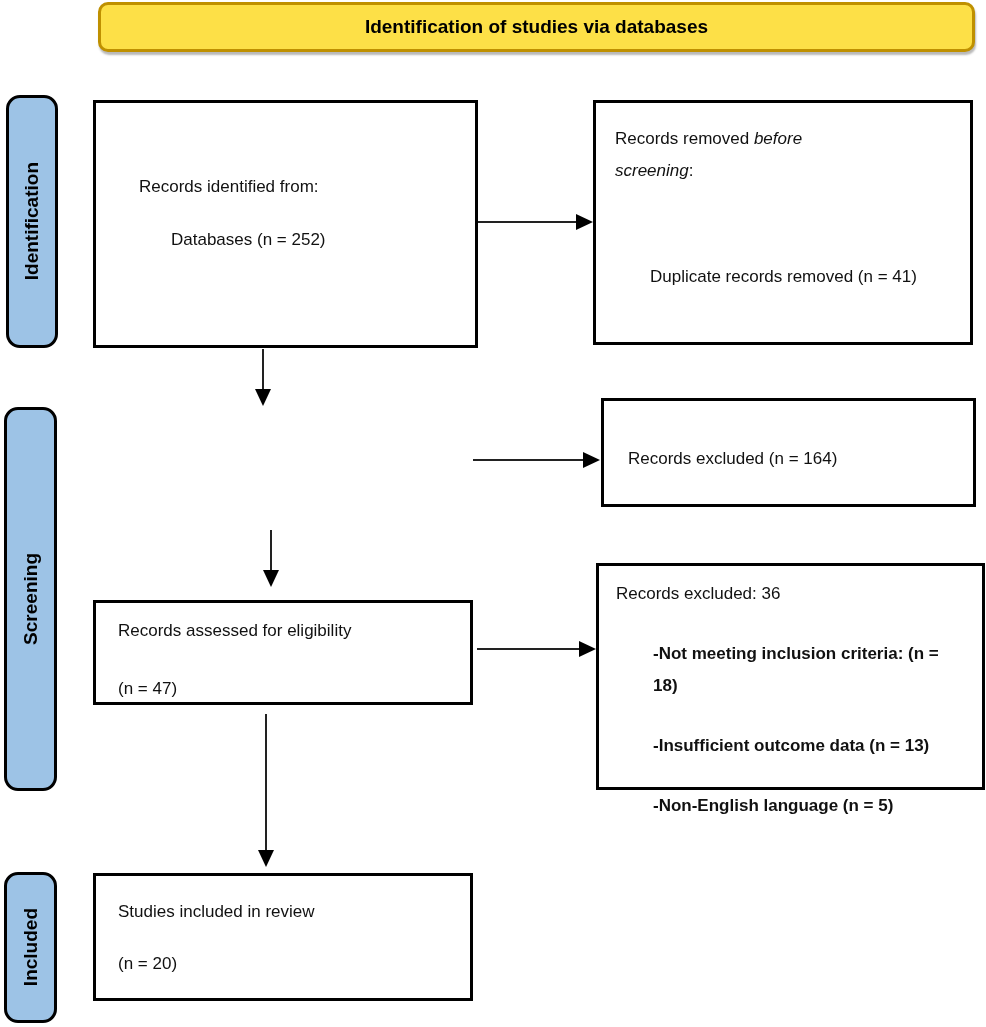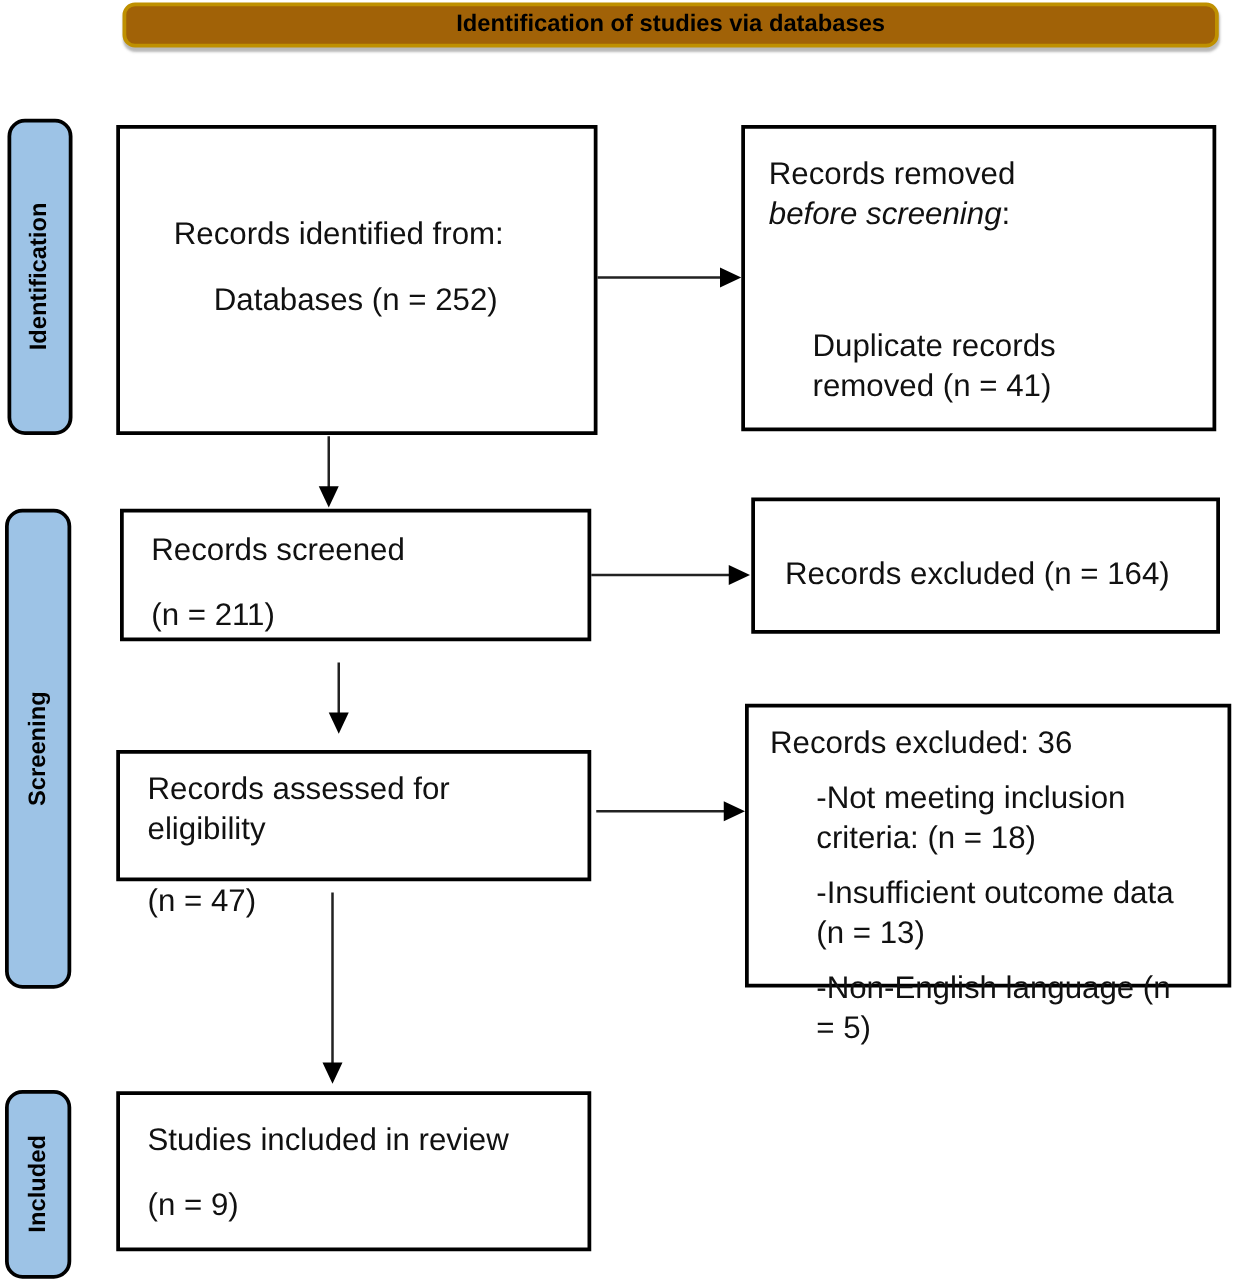--- a/index.html
+++ b/index.html
@@ -13,22 +13,22 @@
     width: 986px;
     height: 1027px;
     background: #ffffff;
     overflow: hidden;
     color: #111;
   }
   
   .banner {
     position: absolute;
     left: 98px; top: 2px;
-    width: 877px; height: 36px;
-    background: #a16207;
+    width: 877px; height: 50px;
+    background: #fde047;
     border: 3px solid #BF9000;
     border-radius: 10px;
     box-sizing: border-box;
     display: flex;
     align-items: center;
     justify-content: center;
     box-shadow: 1px 3px 2px rgba(100,100,100,0.45);
     text-align: center;
   }
   .banner span {
@@ -57,37 +57,37 @@
   }
   .stage-identification { left: 6px;  top: 95px;  width: 52px; height: 253px; }
   .stage-screening      { left: 4px;  top: 407px; width: 53px; height: 384px; }
   .stage-included       { left: 4px;  top: 872px; width: 53px; height: 151px; }
   
   .box {
     position: absolute;
     background: #ffffff;
     border: 3px solid #000;
     box-sizing: border-box;
-    font-size: 25px;
+    font-size: 17px;
     line-height: 32px;
     color: #111;
   }
   .box p { margin: 0; }
   .box-identified { left: 93px;  top: 100px; width: 385px; height: 248px; padding: 68px 20px 0 43px; }
   .box-identified .line2 { margin-top: 21px; padding-left: 32px; }
   .box-removed    { left: 593px; top: 100px; width: 380px; height: 245px; padding: 20px 20px 0 19px; }
   .box-removed .para1 { max-width: 250px; }
   .box-removed .line2 { margin-top: 74px; padding-left: 35px; max-width: 290px; }
   .box-screened   { left: 96px;  top: 407px; width: 377px; height: 106px; padding: 14px 10px 0 22px; }
   .box-screened .line2 { margin-top: 20px; }
   .box-excluded-screening { left: 601px; top: 398px; width: 375px; height: 109px; padding: 42px 10px 0 24px; }
   .box-assessed   { left: 93px;  top: 600px; width: 380px; height: 105px; padding: 12px 10px 1px 22px; }
   .box-assessed .line2 { margin-top: 26px; }
   .box-excluded-eligibility { left: 596px; top: 563px; width: 389px; height: 227px; padding: 12px 18px 0 17px; }
-  .box-excluded-eligibility .item { margin-top: 12px; padding-left: 37px; max-width: 300px; }
+  .box-excluded-eligibility .item { margin-top: 28px; padding-left: 37px; max-width: 300px; font-weight: bold; }
   .box-included-review { left: 93px; top: 873px; width: 380px; height: 128px; padding: 20px 10px 0 22px; }
   .box-included-review .line2 { margin-top: 20px; }
   
   .hline { position: absolute; height: 2px; background: #222; }
   .vline { position: absolute; width: 2px;  background: #222; }
   .head-right {
     position: absolute; width: 0; height: 0;
     border-top: 8px solid transparent;
     border-bottom: 8px solid transparent;
     border-left: 17px solid #000;
@@ -121,44 +121,40 @@
   <div class="box box-identified">
     <p class="line1">Records identified from:</p>
     <p class="line2">Databases (n = 252)</p>
   </div>
 
   <div class="box box-removed">
     <p class="para1"><span>Records removed </span><i>before screening</i><span>:</span></p>
     <p class="line2">Duplicate records removed (n = 41)</p>
   </div>
 
-  <div class="box box-screened">
-    <p class="line1">Records screened</p>
-    <p class="line2">(n = 211)</p>
-  </div>
 
   <div class="box box-excluded-screening">
     <p class="line1">Records excluded (n = 164)</p>
   </div>
 
   <div class="box box-assessed">
     <p class="line1">Records assessed for eligibility</p>
     <p class="line2">(n = 47)</p>
   </div>
 
   <div class="box box-excluded-eligibility">
     <p class="title">Records excluded: 36</p>
     <p class="item">-Not meeting inclusion criteria: (n = 18)</p>
     <p class="item">-Insufficient outcome data (n = 13)</p>
     <p class="item">-Non-English language (n = 5)</p>
   </div>
 
   <div class="box box-included-review">
     <p class="line1">Studies included in review</p>
-    <p class="line2">(n = 9)</p>
+    <p class="line2">(n = 20)</p>
   </div>
 
   <div>
     <div class="hline" style="left:478px; top:221px; width:100px;"></div>
     <div class="head-right" style="left:576px; top:214px;"></div>
   </div>
 
   <div>
     <div class="vline" style="left:262px; top:349px; height:42px;"></div>
     <div class="head-down" style="left:255px; top:389px;"></div>

